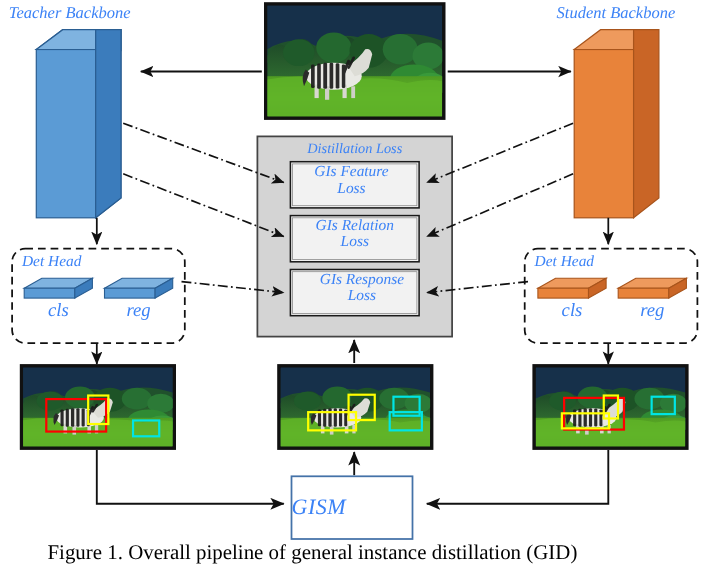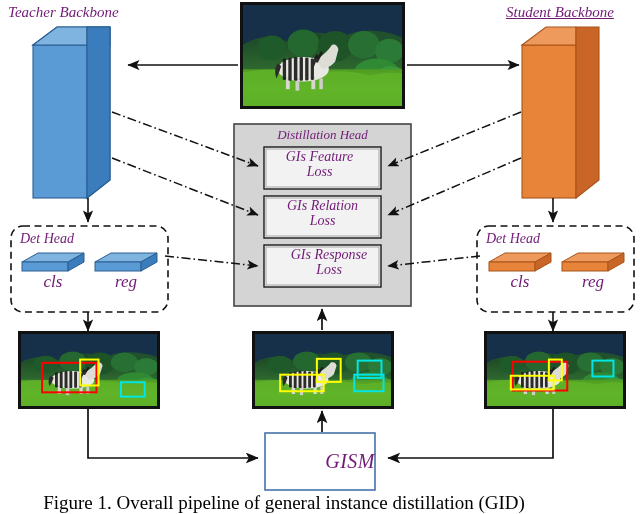--- a/index.html
+++ b/index.html
@@ -1,21 +1,21 @@
 <!DOCTYPE html>
 <html><head>
 <meta charset="utf-8">
 <style>
   html,body{margin:0;padding:0;background:#ffffff;}
   body{width:640px;height:514px;position:relative;overflow:hidden;
        font-family:"Liberation Serif", serif;color:#000;}
   .fig{position:absolute;left:0;top:0;width:640px;height:514px;}
   svg.layer{position:absolute;left:0;top:0;width:640px;height:514px;overflow:visible;}
   .lbl{position:absolute;font-style:italic;font-family:"Liberation Serif",serif;
-       white-space:nowrap;color:#701a75;}
+       white-space:nowrap;color:#3b82f6;}
   .title-lbl{font-size:15px;}
   .dethead-lbl{font-size:14px;text-align:right;}
   .slab-lbl{font-size:17px;font-style:italic;text-align:center;}
   .dl-title{font-size:13px;font-style:italic;}
   .loss-lbl{font-size:14px;font-style:italic;text-align:center;line-height:1.05;}
   .gism-lbl{font-size:20px;font-style:italic;letter-spacing:0.5px;}
   .caption{position:absolute;left:0;top:492px;width:568px;text-align:center;
            font-size:19px;font-style:normal;font-family:"Liberation Serif",serif;
            white-space:nowrap;overflow:hidden;}
 </style>
@@ -202,41 +202,41 @@
         <rect x="357.68" y="360.64" width="23.80" height="17.28" fill="none" stroke="#00E5E5" stroke-width="2"></rect>
         <rect x="354.28" y="374.68" width="29.24" height="16.56" fill="none" stroke="#00E5E5" stroke-width="2"></rect>
         <rect x="512.84" y="361.72" width="54.40" height="28.80" fill="none" stroke="#FF0000" stroke-width="2"></rect>
         <rect x="548.88" y="359.56" width="12.92" height="20.88" fill="none" stroke="#FFFF00" stroke-width="2"></rect>
         <rect x="510.80" y="375.76" width="42.84" height="13.68" fill="none" stroke="#FFFF00" stroke-width="2"></rect>
         <rect x="592.40" y="360.64" width="21.08" height="15.84" fill="none" stroke="#00E5E5" stroke-width="2"></rect>
       </g>
   </svg>
 
   <div class="lbl title-lbl" style="left:8px;  top:4px;">Teacher Backbone</div>
-  <div class="lbl title-lbl" style="left:506px; top:4px;text-decoration:underline;">Student Backbone</div>
+  <div class="lbl title-lbl" style="left:506px; top:4px;">Student Backbone</div>
 
   <div class="lbl dethead-lbl" style="left:20px; top:231px;">Det Head</div>
   <div class="lbl dethead-lbl" style="left:486px; top:231px;">Det Head</div>
 
   <div class="lbl slab-lbl" style="left:30px;  top:272px; width:46px;">cls</div>
   <div class="lbl slab-lbl" style="left:103px; top:272px; width:46px;">reg</div>
   <div class="lbl slab-lbl" style="left:497px; top:272px; width:46px;">cls</div>
   <div class="lbl slab-lbl" style="left:570px; top:272px; width:46px;">reg</div>
 
-  <div class="lbl dl-title" style="left:234px; top:127px; width:177px; text-align:center;">Distillation Head</div>
+  <div class="lbl dl-title" style="left:234px; top:127px; width:177px; text-align:center;">Distillation Loss</div>
 
   <div class="lbl loss-lbl" style="left:264px; top:150px; width:111px;">
     <div>GIs Feature</div>
     <div>Loss</div>
   </div>
   <div class="lbl loss-lbl" style="left:264px; top:199px; width:117px;">
     <div>GIs Relation</div>
     <div>Loss</div>
   </div>
   <div class="lbl loss-lbl" style="left:264px; top:248px; width:130px;">
     <div>GIs Response</div>
     <div>Loss</div>
   </div>
 
-  <div class="lbl gism-lbl" style="left:265px; top:450px; width:110px; text-align:right;">GISM</div>
+  <div class="lbl gism-lbl" style="left:265px; top:450px; width:110px; text-align:left;">GISM</div>
 
   <div class="caption">Figure 1. Overall pipeline of general instance distillation (GID)</div>
 </div>
 
 </body></html>

